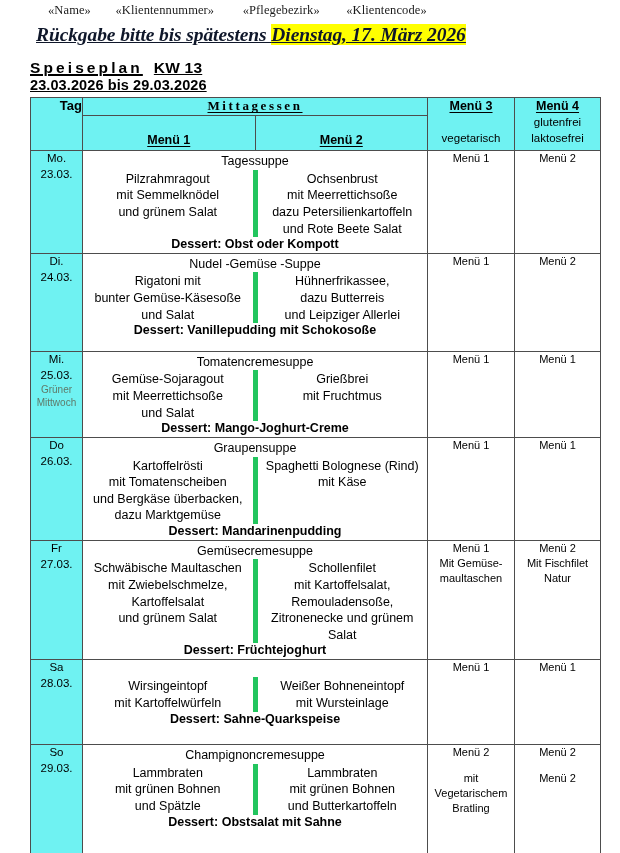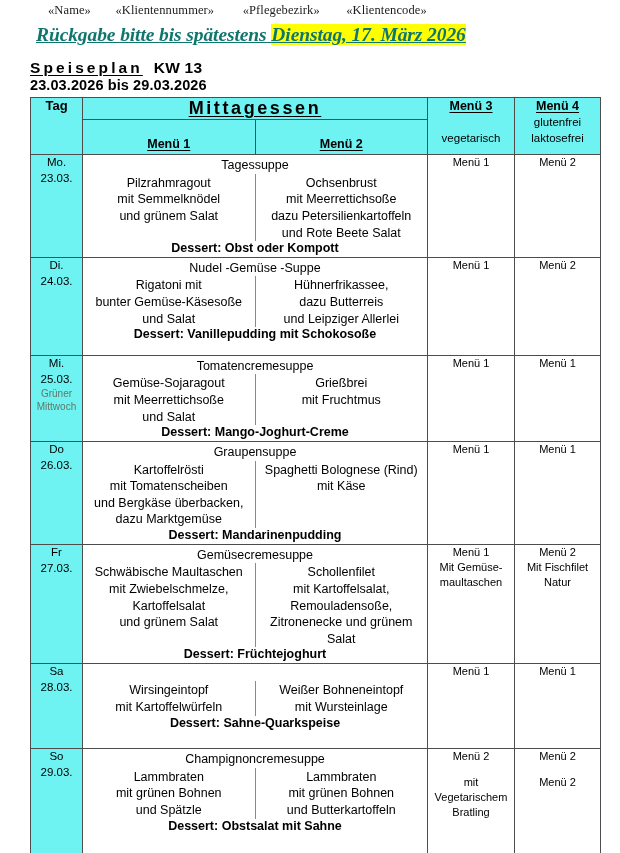--- a/index.html
+++ b/index.html
@@ -30,34 +30,35 @@
   .mf-gap-2 { width: 22px; }
   .mf-gap-3 { width: 20px; }
 
   
   .notice {
     margin: 6px 0 12px 36px;
     font-family: "Liberation Serif", serif;
     font-weight: bold;
     font-style: italic;
     font-size: 19.5px;
-    color: #0f766e;
+    color: #0f172a;
     text-decoration: underline;
     white-space: nowrap;
     letter-spacing: -.1px;
   }
   .notice .hl {
     background: #ffff00;
     text-decoration: underline;
   }
 
   
   .titleblock {
     margin: 13px 16px 3px 30px;
     line-height: 1.18;
+    text-decoration: underline;
   }
   .title-line1 {
     font-size: 15.5px;
     font-weight: bold;
     white-space: nowrap;
   }
   .title-word {
     letter-spacing: 3.1px;
     text-decoration: underline;
     text-underline-offset: 2px;
@@ -90,32 +91,33 @@
   col.c-mit   { width: 345px; }
   col.c-m3    { width: 87px; }
   col.c-m4    { width: 86px; }
 
   .hdr {
     background: #6ff2f2;
     text-align: center;
   }
   .hdr-tag {
     background: #6ff2f2;
-    text-align: center;
+    text-align: right;
     font-size: 13px;
     font-weight: bold;
     vertical-align: middle;
     padding-bottom: 3px;
   }
   .hdr-mittagessen {
-    font-size: 18px;
+    font-size: 13px;
     font-weight: bold;
     letter-spacing: 2.6px;
     padding: 2px 0 3px 0;
     height: 17px;
+    font-family: Liberation Serif, serif;
   }
   .hdr-mittagessen u { text-underline-offset: 2px; }
 
   .hdr-sub {
     height: 34px;
     position: relative;
     padding: 0;
   }
   .hdr-sub .split {
     display: flex;
@@ -179,21 +181,21 @@
     position: relative;
     min-height: 10px;
   }
   .twocol .col {
     flex: 1 1 0;
     text-align: center;
     font-size: 12.5px;
     line-height: 1.33;
     padding: 1px 3px 0 3px;
   }
-  .twocol .col.left  { border-right: 1px solid #22c55e; }
+  .twocol .col.left  { border-right: 5px solid #22c55e; }
   .dessert {
     text-align: center;
     font-weight: bold;
     font-size: 12.5px;
     padding-bottom: 2px;
   }
 
   td.mcell {
     text-align: center;
     font-size: 11px;

